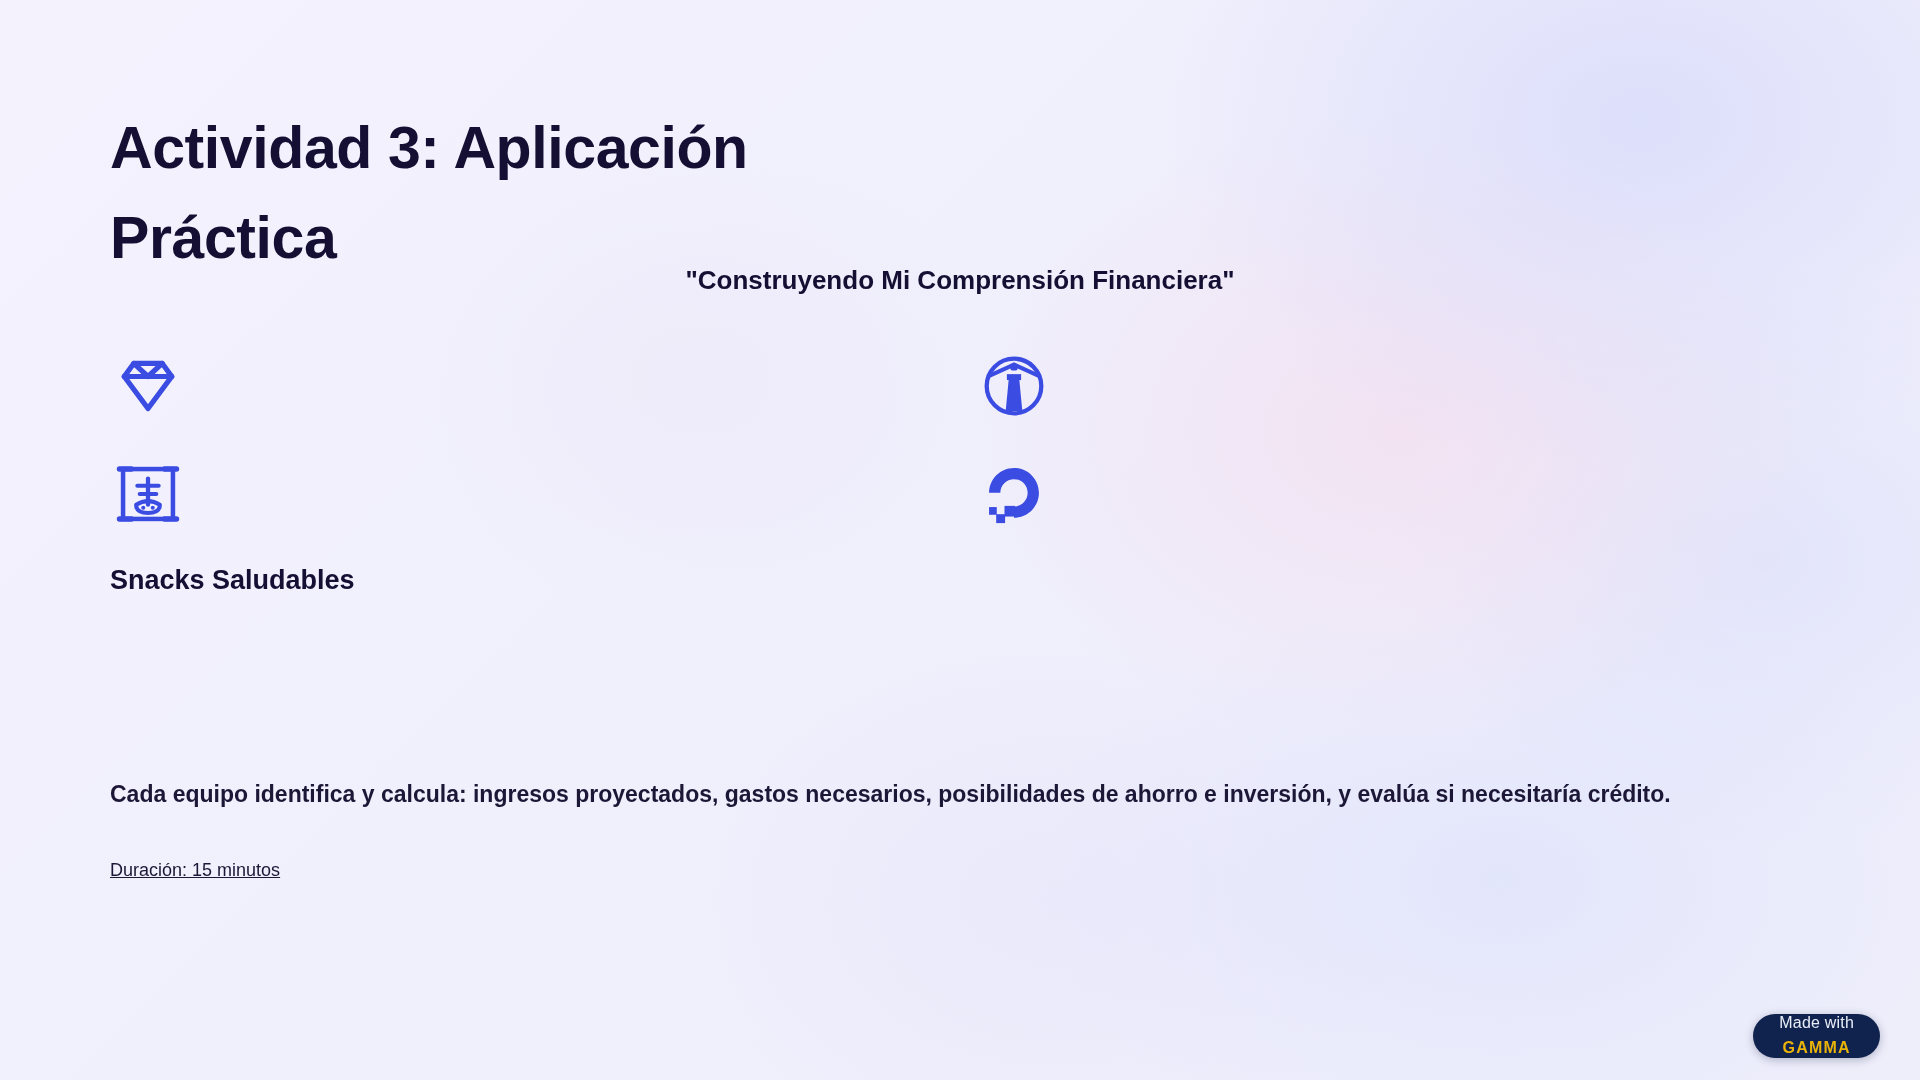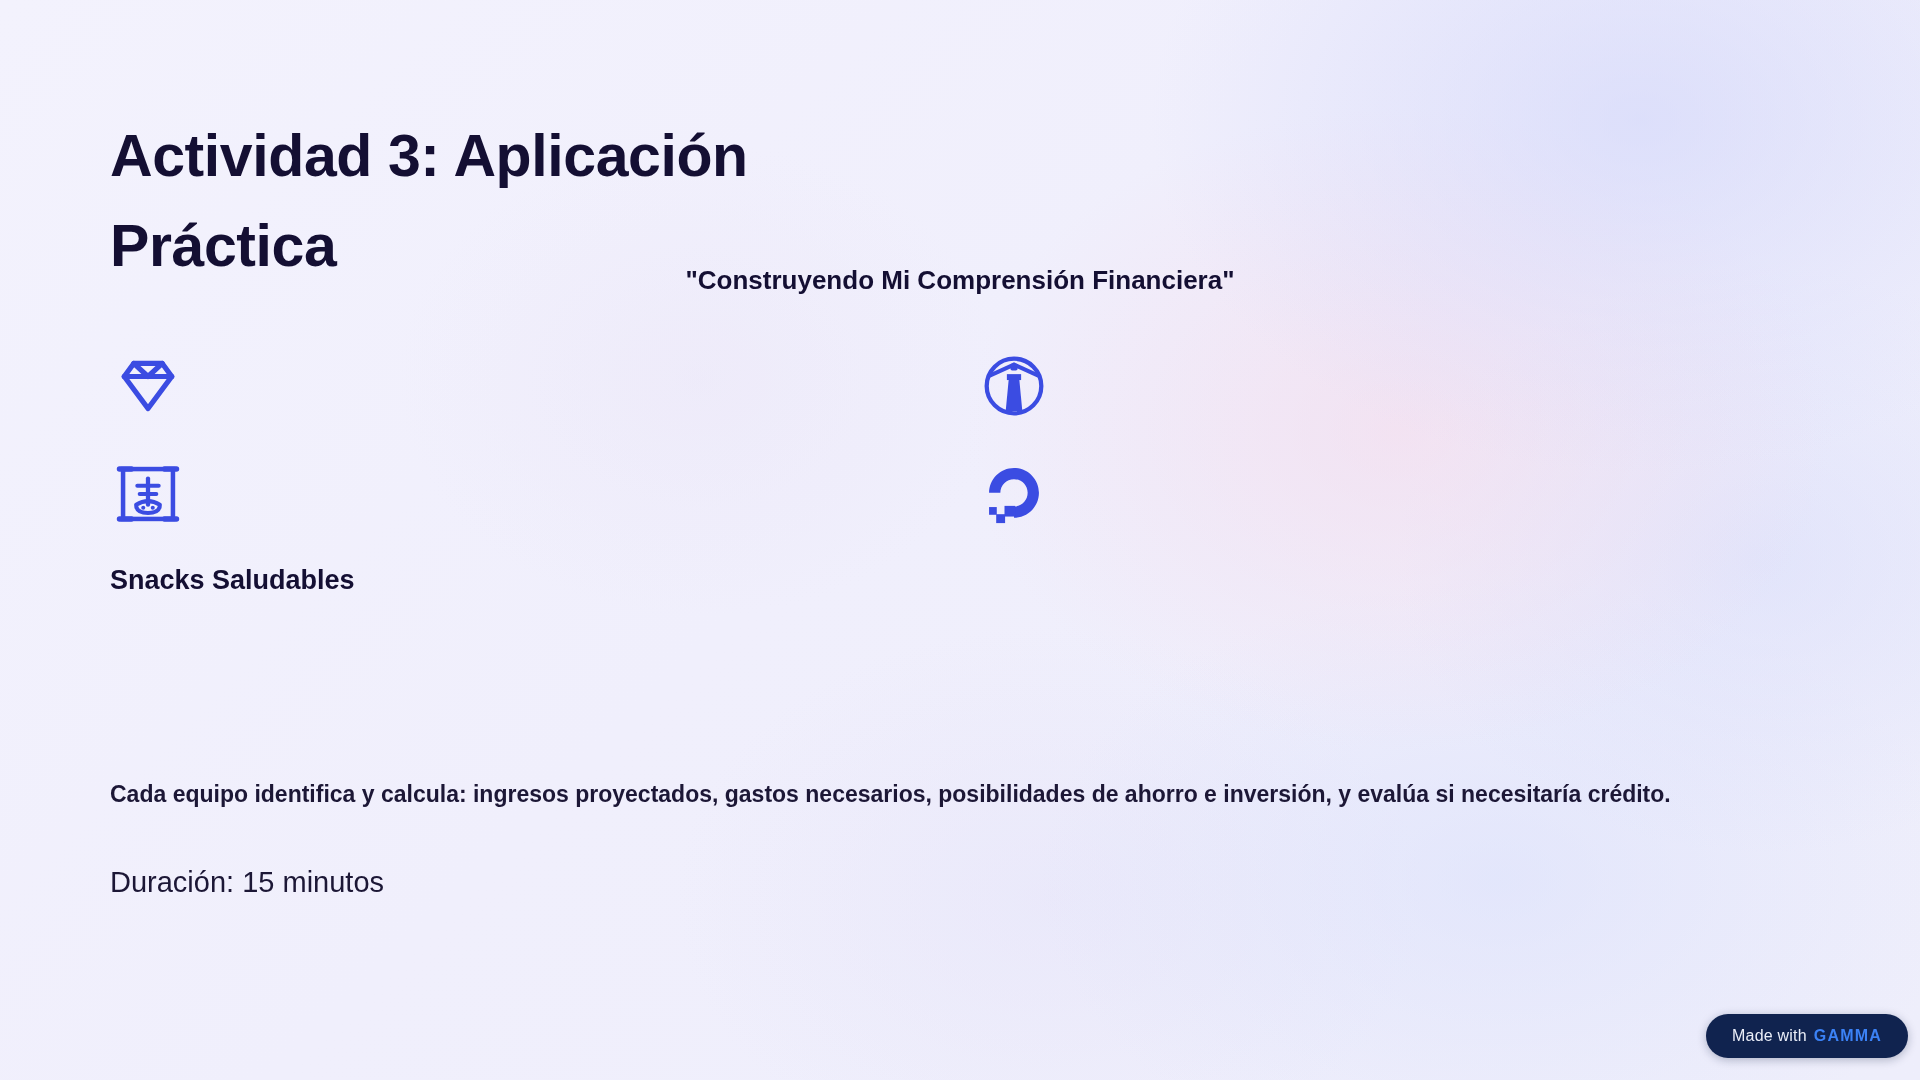--- a/index.html
+++ b/index.html
@@ -26,21 +26,21 @@
       radial-gradient(640px 420px at 1500px 880px,  rgba(212,220,252,0.45) 0%, rgba(212,220,252,0) 72%),
       radial-gradient(520px 380px at 1050px 900px,  rgba(226,224,248,0.40) 0%, rgba(226,224,248,0) 72%),
       radial-gradient(420px 330px at 700px 380px,   rgba(234,228,246,0.40) 0%, rgba(234,228,246,0) 72%),
       linear-gradient(135deg, #f3f2fd 0%, #f0effc 45%, #eeeefb 100%);
   }
 
   
   .title-block {
     position: absolute;
     left: 110px;
-    top: 112px;
+    top: 104px;
     width: 820px;
   }
   .slide-title {
     margin: 0;
     font-size: 59px;
     line-height: 1.52;
     font-weight: 700;
     letter-spacing: -0.4px;
     color: #140f33;
     font-family: "Liberation Sans", sans-serif;
@@ -110,53 +110,55 @@
   }
   .body-para {
     margin: 0;
     font-size: 23px;
     line-height: 2.15;
     color: #1c1736;
     font-weight: 700;
   }
   .duration {
     margin: 32px 0 0 0;
-    font-size: 29px;
+    font-size: 18px;
     line-height: 2.15;
     color: #1c1736;
     font-weight: 400;
+    text-decoration: underline;
   }
 
   
   .gamma-badge {
     position: absolute;
-    right: 12px;
+    right: 40px;
     bottom: 22px;
     height: 44px;
     padding: 0 26px;
     border-radius: 22px;
     background: #10234f;
     color: #ffffff;
     display: flex;
     align-items: center;
     gap: 7px;
     font-size: 16px;
     box-shadow: 0 2px 10px rgba(12,24,60,0.28);
     cursor: pointer;
+    flex-direction: column;
   }
   .gamma-made {
     font-weight: 400;
     color: #eaeef8;
     letter-spacing: 0.2px;
   }
   .gamma-word {
     font-weight: 700;
     letter-spacing: 1.2px;
     font-size: 16px;
-    color: #3b82f6;
+    color: #eab308;
   }
 </style>
 </head>
 <body>
 
 <div id="slide">
 
   <div class="title-block">
     <h1 class="slide-title">Actividad 3: Aplicación Práctica</h1>
   </div>

